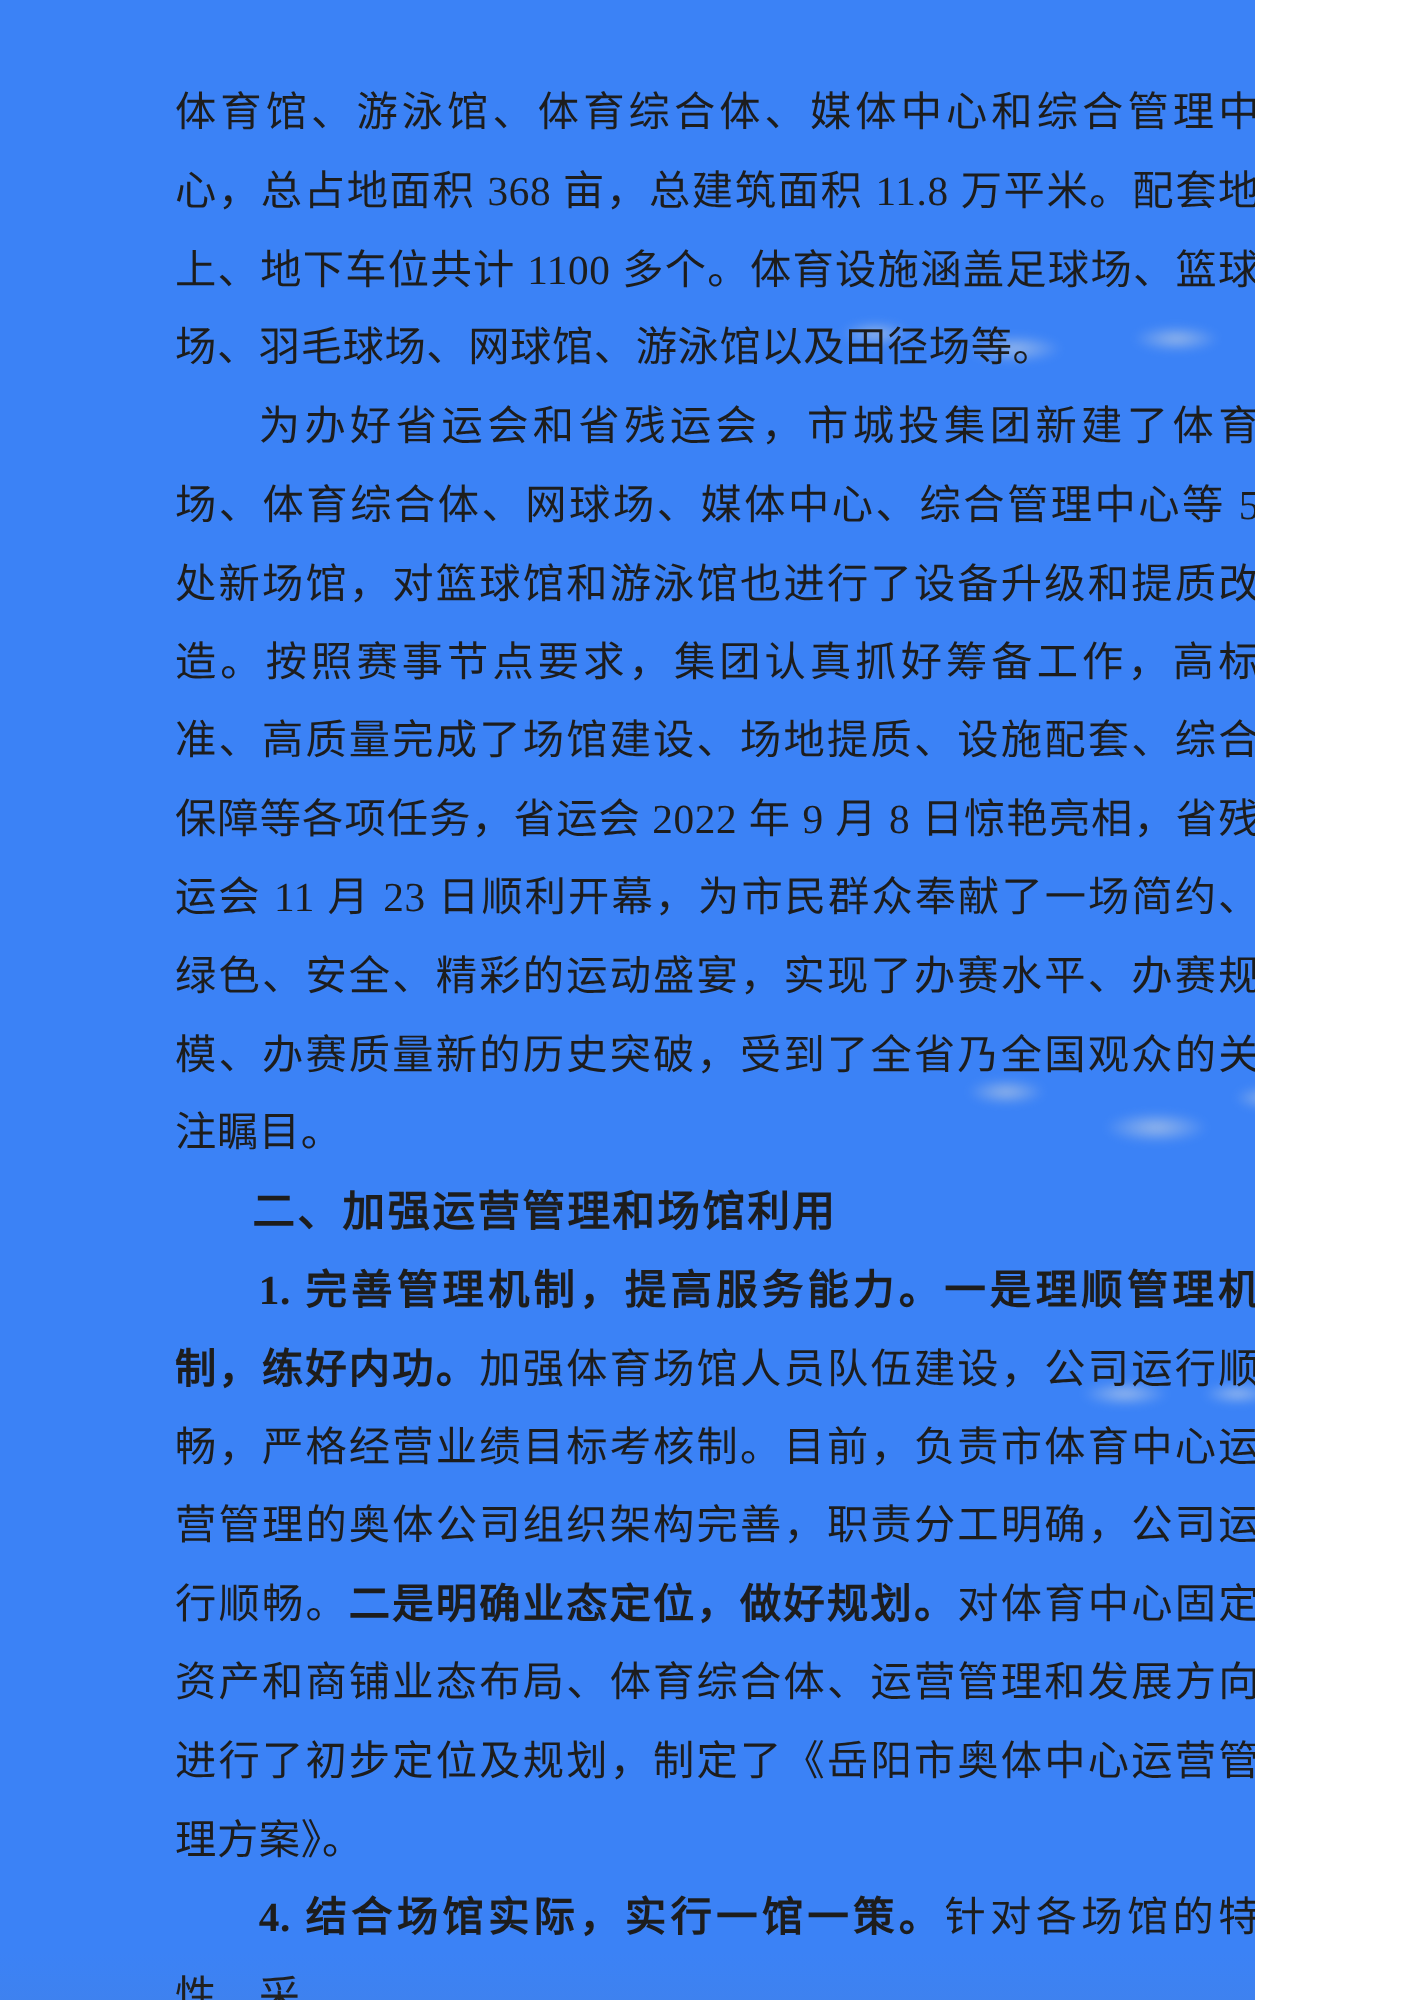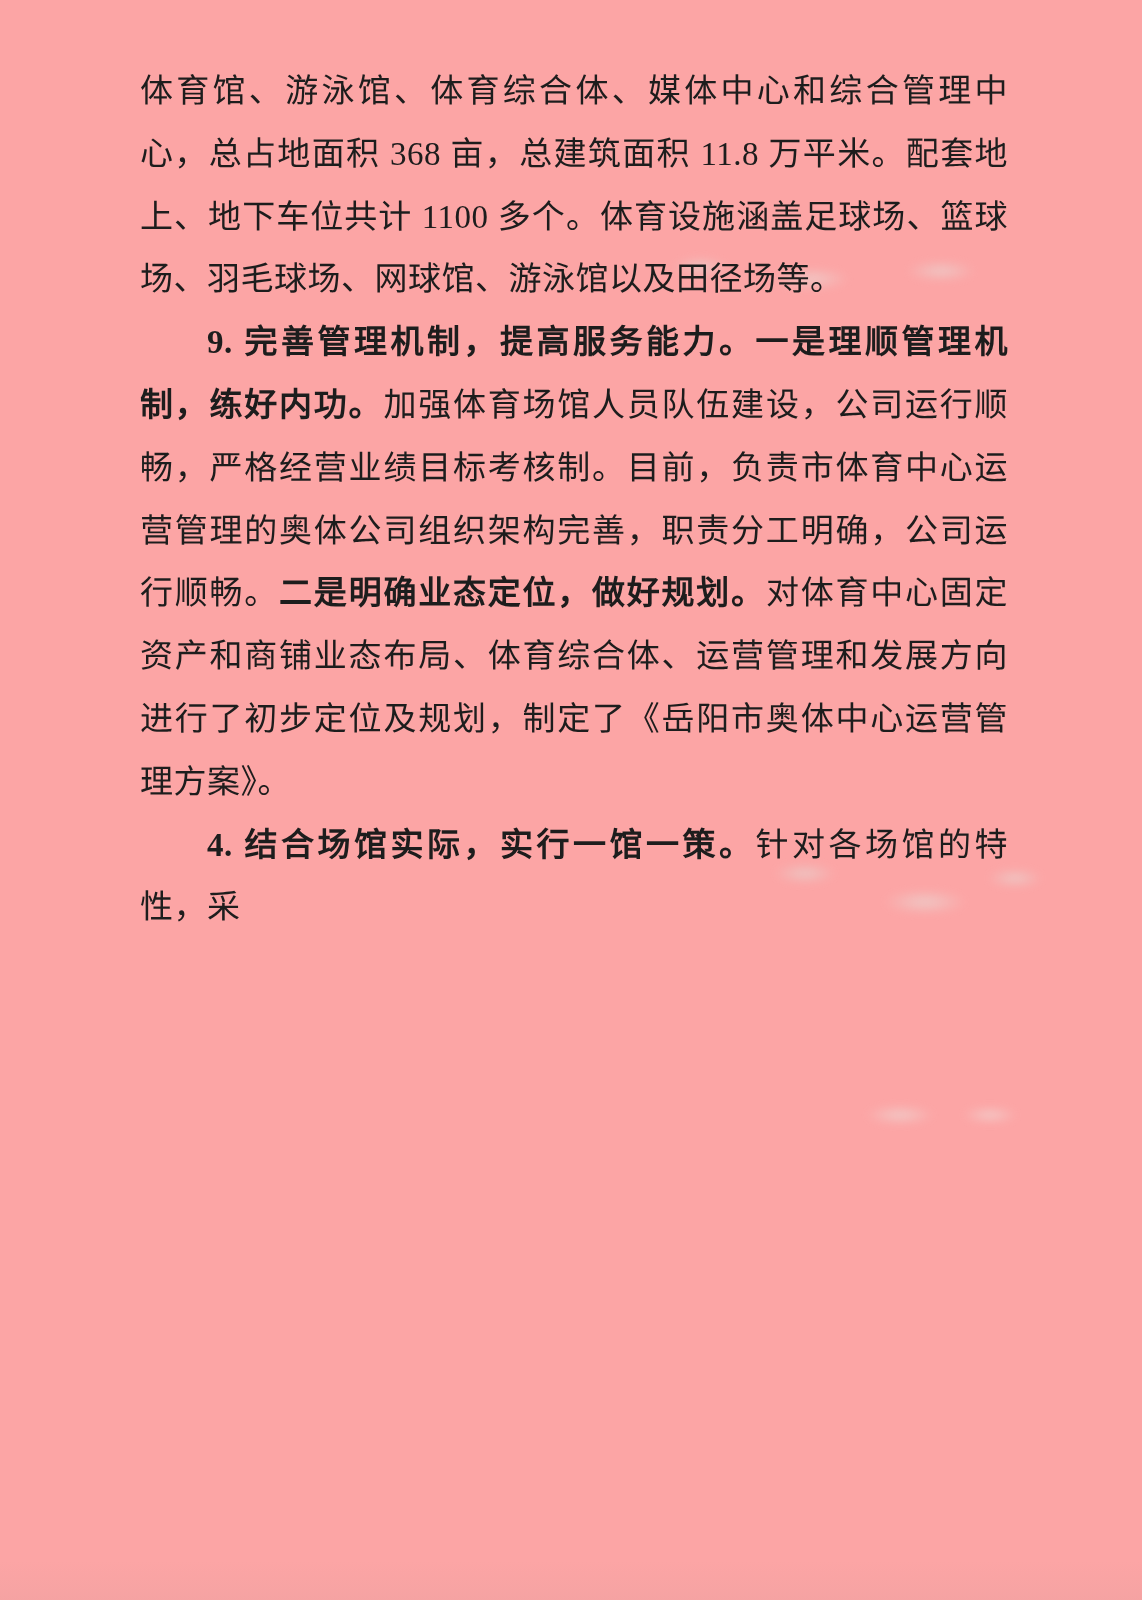--- a/index.html
+++ b/index.html
@@ -2,23 +2,23 @@
 <html lang="zh-CN"><head>
 <meta charset="utf-8">
 <style>
   html, body {
     margin: 0;
     padding: 0;
     background: #ffffff;
   }
   .page {
     position: relative;
-    width: 1142px;
+    width: 1004px;
     height: 1600px;
-    background: #fca5a5;
+    background: #3b82f6;
     overflow: hidden;
     font-family: "Liberation Serif", "DejaVu Serif", serif;
     color: #1d1d1d;
   }
   .content {
     position: absolute;
     left: 140px;
     top: 60px;
     width: 868px;
   }
@@ -79,17 +79,19 @@
 </style>
 </head>
 <body>
 
 <div class="page">
   <div class="artifact artifact-1"></div>
   <div class="artifact artifact-2"></div>
   <div class="artifact artifact-3"></div>
   <article class="content">
       <p class="body"><span class="regular">体育馆、游泳馆、体育综合体、媒体中心和综合管理中心，总占地面积 368 亩，总建筑面积 11.8 万平米。配套地上、地下车位共计 1100 多个。体育设施涵盖足球场、篮球场、羽毛球场、网球馆、游泳馆以及田径场等。</span></p>
-      <p class="body indent"><span class="bold">9. 完善管理机制，提高服务能力。一是理顺管理机制，练好内功。</span><span class="regular">加强体育场馆人员队伍建设，公司运行顺畅，严格经营业绩目标考核制。目前，负责市体育中心运营管理的奥体公司组织架构完善，职责分工明确，公司运行顺畅。</span><span class="bold">二是明确业态定位，做好规划。</span><span class="regular">对体育中心固定资产和商铺业态布局、体育综合体、运营管理和发展方向进行了初步定位及规划，制定了《岳阳市奥体中心运营管理方案》。</span></p>
+      <p class="body indent"><span class="regular">为办好省运会和省残运会，市城投集团新建了体育场、体育综合体、网球场、媒体中心、综合管理中心等 5 处新场馆，对篮球馆和游泳馆也进行了设备升级和提质改造。按照赛事节点要求，集团认真抓好筹备工作，高标准、高质量完成了场馆建设、场地提质、设施配套、综合保障等各项任务，省运会 2022 年 9 月 8 日惊艳亮相，省残运会 11 月 23 日顺利开幕，为市民群众奉献了一场简约、绿色、安全、精彩的运动盛宴，实现了办赛水平、办赛规模、办赛质量新的历史突破，受到了全省乃全国观众的关注瞩目。</span></p>
+      <p class="heading indent"><span class="bold">二、加强运营管理和场馆利用</span></p>
+      <p class="body indent"><span class="bold">1. 完善管理机制，提高服务能力。一是理顺管理机制，练好内功。</span><span class="regular">加强体育场馆人员队伍建设，公司运行顺畅，严格经营业绩目标考核制。目前，负责市体育中心运营管理的奥体公司组织架构完善，职责分工明确，公司运行顺畅。</span><span class="bold">二是明确业态定位，做好规划。</span><span class="regular">对体育中心固定资产和商铺业态布局、体育综合体、运营管理和发展方向进行了初步定位及规划，制定了《岳阳市奥体中心运营管理方案》。</span></p>
       <p class="body indent"><span class="bold">4. 结合场馆实际，实行一馆一策。</span><span class="regular">针对各场馆的特性，采</span></p>
     </article>
   <div class="page-shade"></div>
 </div>
 
 </body></html>

